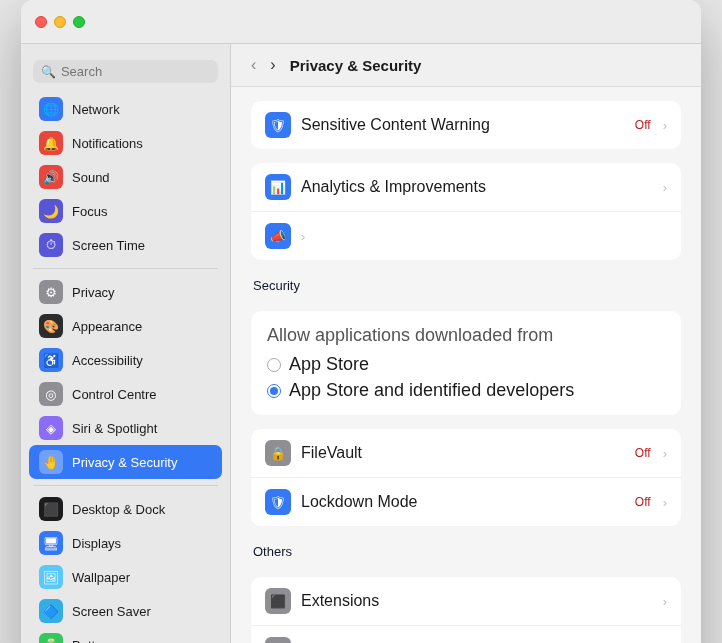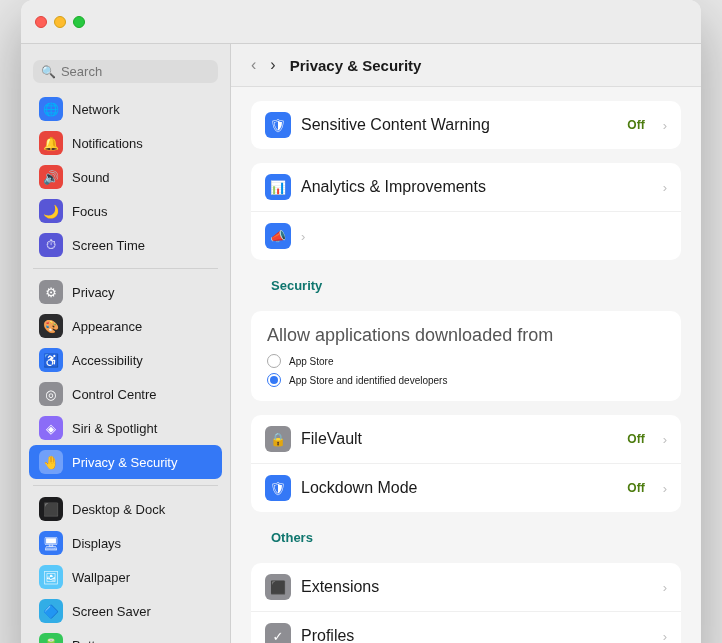--- a/index.html
+++ b/index.html
@@ -175,35 +175,33 @@
       font-size: 13px;
       flex-shrink: 0;
     }
     .row-label {
       flex: 1;
       font-size: 16px;
       color: #1a1a1a;
     }
     .row-value {
       font-size: 12px;
-      color: #4d7c0f;
-      margin-right: 8px;
-      font-weight: bold;
+      color: #b91c1c;
+      margin-right: 2px;
     }
     .chevron {
       color: #c0c0c0;
       font-size: 13px;
     }
     
     .section-header {
       font-size: 13px;
-      font-weight: 700;
-      color: #0f766e;
+      font-weight: 400;
+      color: #0f172a;
       padding: 4px 2px 4px;
-      margin-left: 18px;
     }
     
     .security-block {
       background: white;
       border-radius: 10px;
       padding: 14px 16px;
     }
     .security-block-title {
       font-size: 18px;
       color: #555;
@@ -231,21 +229,21 @@
       background: white;
     }
     .radio-circle.selected::after {
       content: '';
       width: 8px;
       height: 8px;
       border-radius: 50%;
       background: #3478f6;
     }
     .radio-label {
-      font-size: 10px;
+      font-size: 18px;
       color: #1a1a1a;
     }
     
     .icon-blue { background: #3478f6; color: white; }
     .icon-red { background: #e8453c; color: white; }
     .icon-purple { background: #8b6cf7; color: white; }
     .icon-gray { background: #8e8e93; color: white; }
     .icon-dark { background: #2c2c2e; color: white; }
     .icon-teal { background: #32ade6; color: white; }
     .icon-green { background: #34c759; color: white; }

